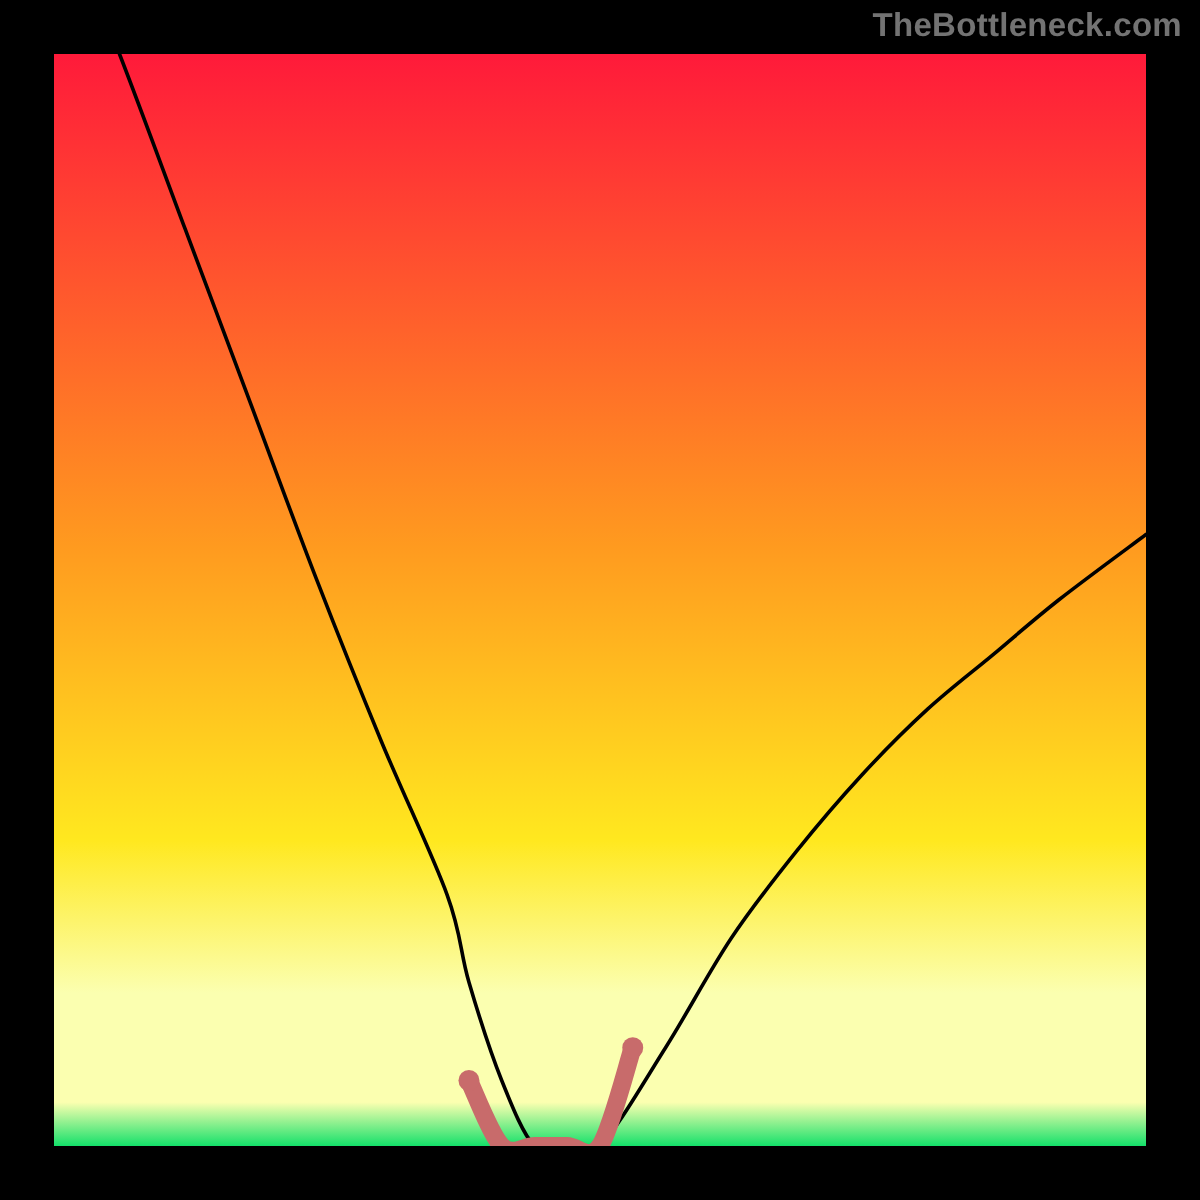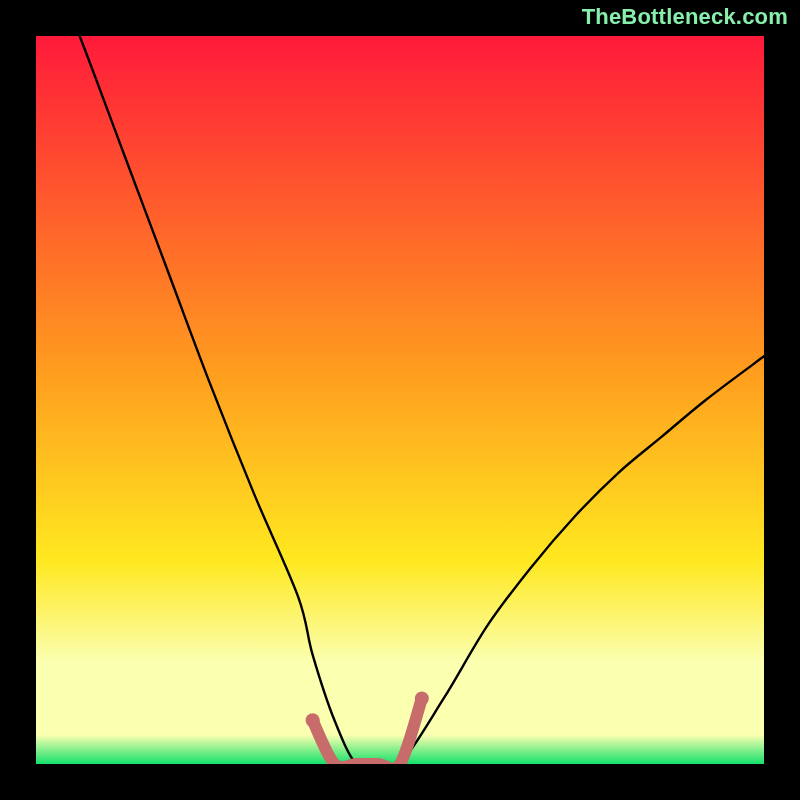--- a/index.html
+++ b/index.html
@@ -14,21 +14,21 @@
   .frame {
     position: relative;
     width: 800px;
     height: 800px;
     background: #000;
   }
   .watermark {
     position: absolute;
     top: 4px;
     right: 12px;
-    color: #86efac;
+    color: #737373;
     font-size: 22px;
     font-weight: 600;
     letter-spacing: 0.2px;
     z-index: 50;
   }
   .plot-wrap {
     position: absolute;
     left: 36px;
     top: 36px;
     width: 728px;

